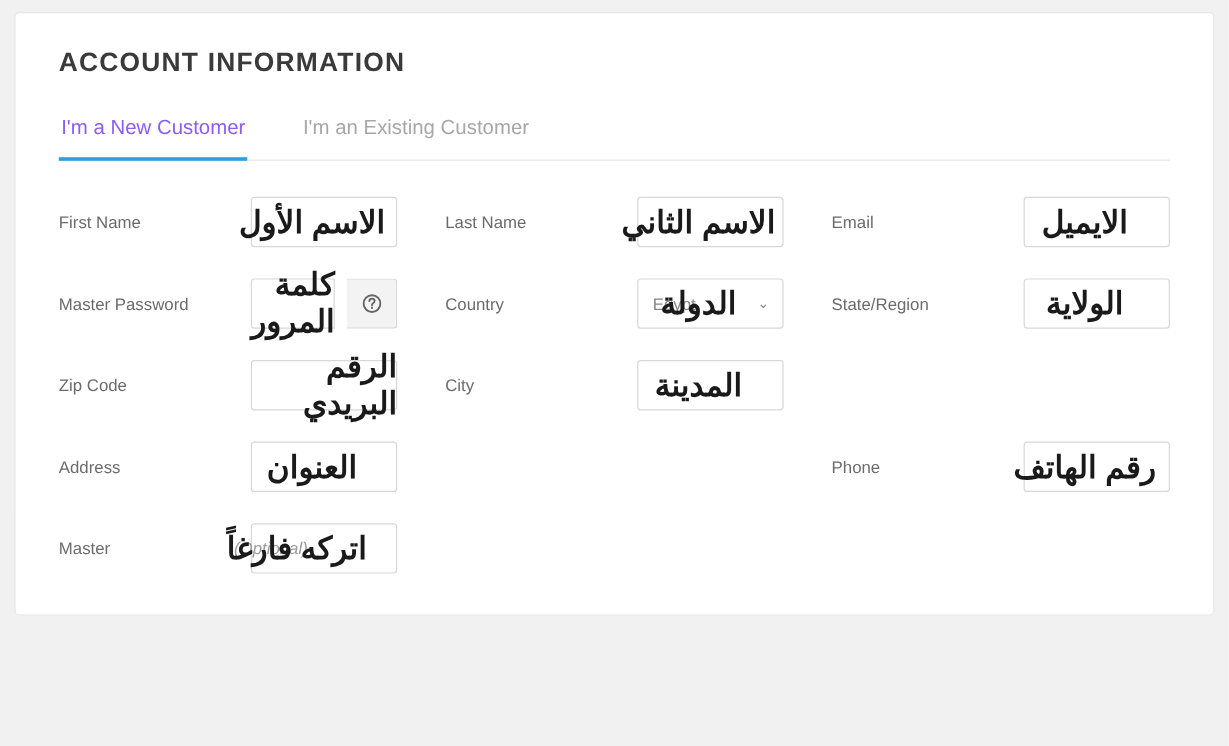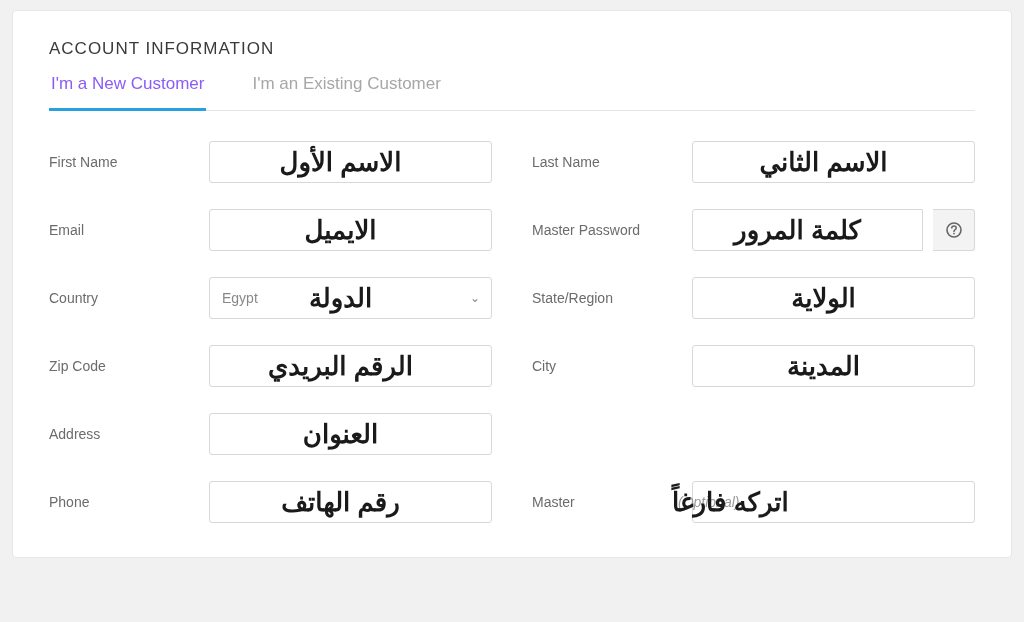--- a/index.html
+++ b/index.html
@@ -10,25 +10,25 @@
     color: #333;
   }
   .card {
     background: #fff;
     border: 1px solid #e6e6e6;
     border-radius: 4px;
     padding: 28px 36px 34px 36px;
     width: 1000px;
   }
   .card-title {
-    font-size: 17px;
-    font-weight: 400;
+    font-size: 22px;
+    font-weight: 700;
     letter-spacing: 1px;
     color: #3a3a3a;
-    margin-bottom: 15px;
+    margin-bottom: 32px;
   }
   .tabs {
     display: flex;
     gap: 44px;
     border-bottom: 1px solid #e5e5e5;
     margin-bottom: 30px;
   }
   .tab {
     padding: 0 2px 14px 2px;
     font-size: 17px;
@@ -36,21 +36,21 @@
     cursor: pointer;
     border-bottom: 3px solid transparent;
     margin-bottom: -1px;
   }
   .tab.active {
     color: #8b5cf6;
     border-bottom-color: #29a0e0;
   }
   .form-grid {
     display: grid;
-    grid-template-columns: 1fr 1fr;
+    grid-template-columns: 1fr 1fr 1fr;
     column-gap: 40px;
     row-gap: 26px;
   }
   .form-row {
     display: flex;
     align-items: center;
     gap: 10px;
   }
   .form-label {
     width: 130px;

